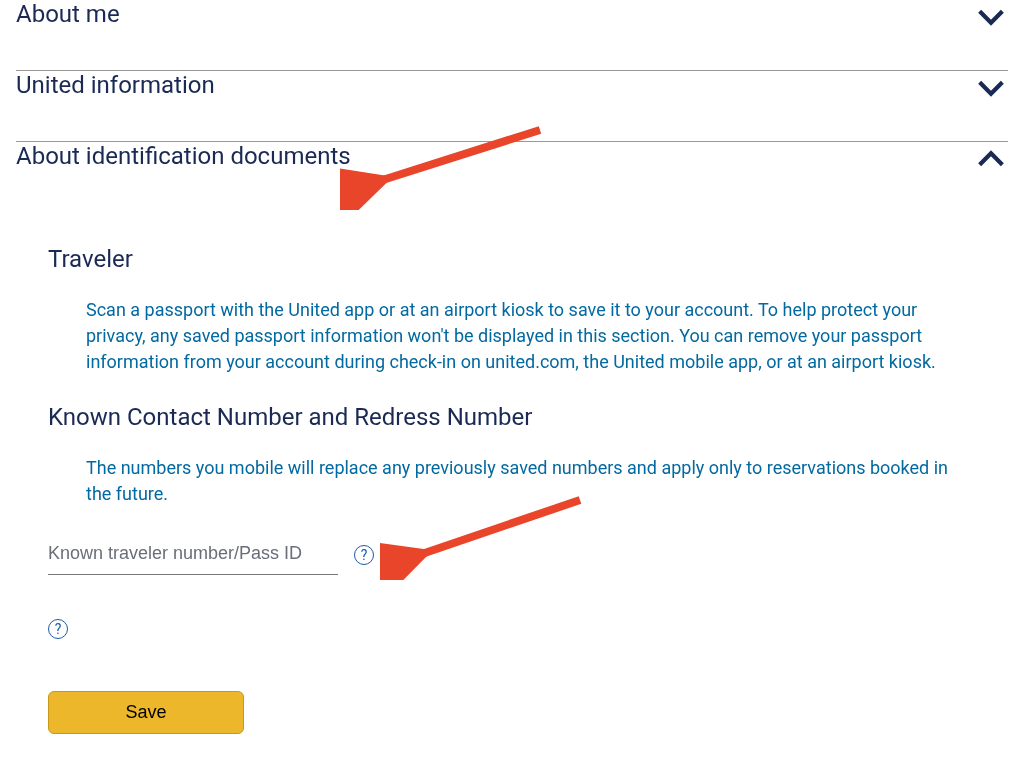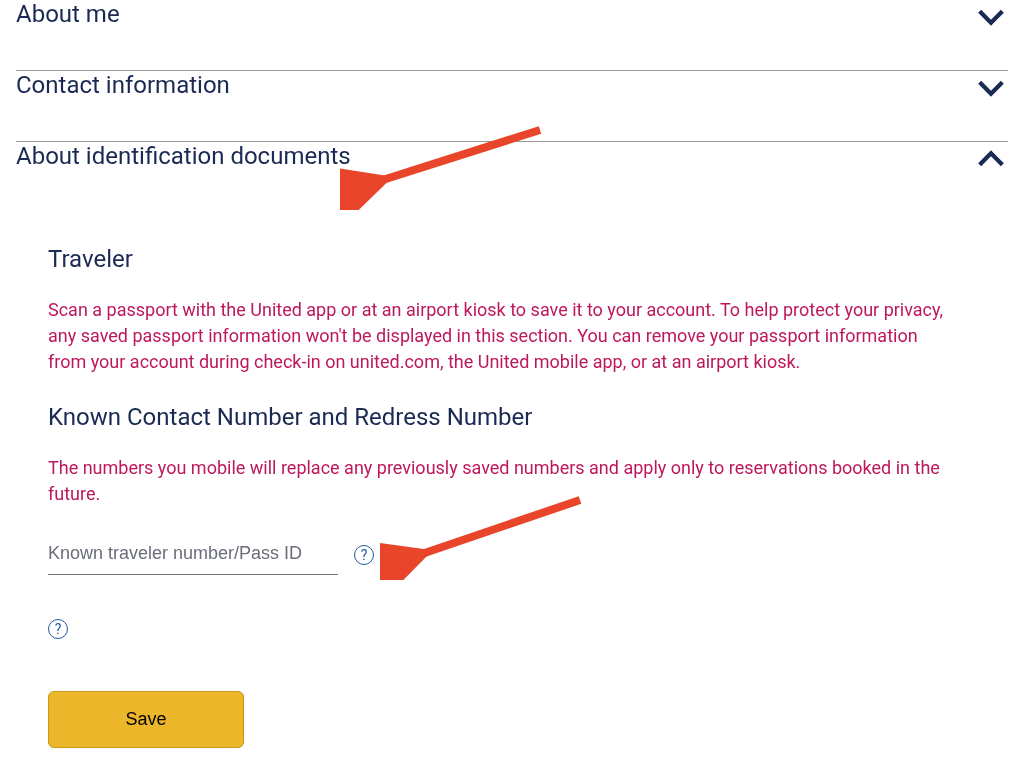--- a/index.html
+++ b/index.html
@@ -47,24 +47,25 @@
 
     .subheading {
       font-size: 24px;
       font-weight: 400;
       color: #1a2a54;
       margin-bottom: 24px;
     }
 
     .body-text {
       font-size: 18px;
-      color: #be185d;
+      color: #0369a1;
       line-height: 1.45;
       margin-bottom: 28px;
       max-width: 900px;
+      margin-left: 38px;
     }
 
     .input-row {
       display: flex;
       align-items: center;
       gap: 16px;
       margin-bottom: 44px;
       margin-top: 28px;
     }
 
@@ -95,21 +96,21 @@
       cursor: pointer;
       line-height: 1;
     }
 
     .save-btn {
       background: #edb72b;
       border: 1px solid #c9981a;
       border-radius: 6px;
       color: #000;
       font-size: 18px;
-      padding: 17px 0;
+      padding: 10px 0;
       width: 196px;
       cursor: pointer;
       margin-top: 8px;
     }
 
     
     .arrow {
       position: absolute;
       pointer-events: none;
     }
@@ -120,21 +121,21 @@
 <div class="container">
 
   <div class="section-row">
     <div class="section-title">About me</div>
     <svg class="chevron" viewBox="0 0 24 24">
       <polyline points="4,8 12,16 20,8"></polyline>
     </svg>
   </div>
 
   <div class="section-row">
-    <div class="section-title">Contact information</div>
+    <div class="section-title">United information</div>
     <svg class="chevron" viewBox="0 0 24 24">
       <polyline points="4,8 12,16 20,8"></polyline>
     </svg>
   </div>
 
   <div class="section-row" style="border-bottom:none;">
     <div class="section-title">About identification documents</div>
     <svg class="chevron" viewBox="0 0 24 24">
       <polyline points="4,16 12,8 20,16"></polyline>
     </svg>

